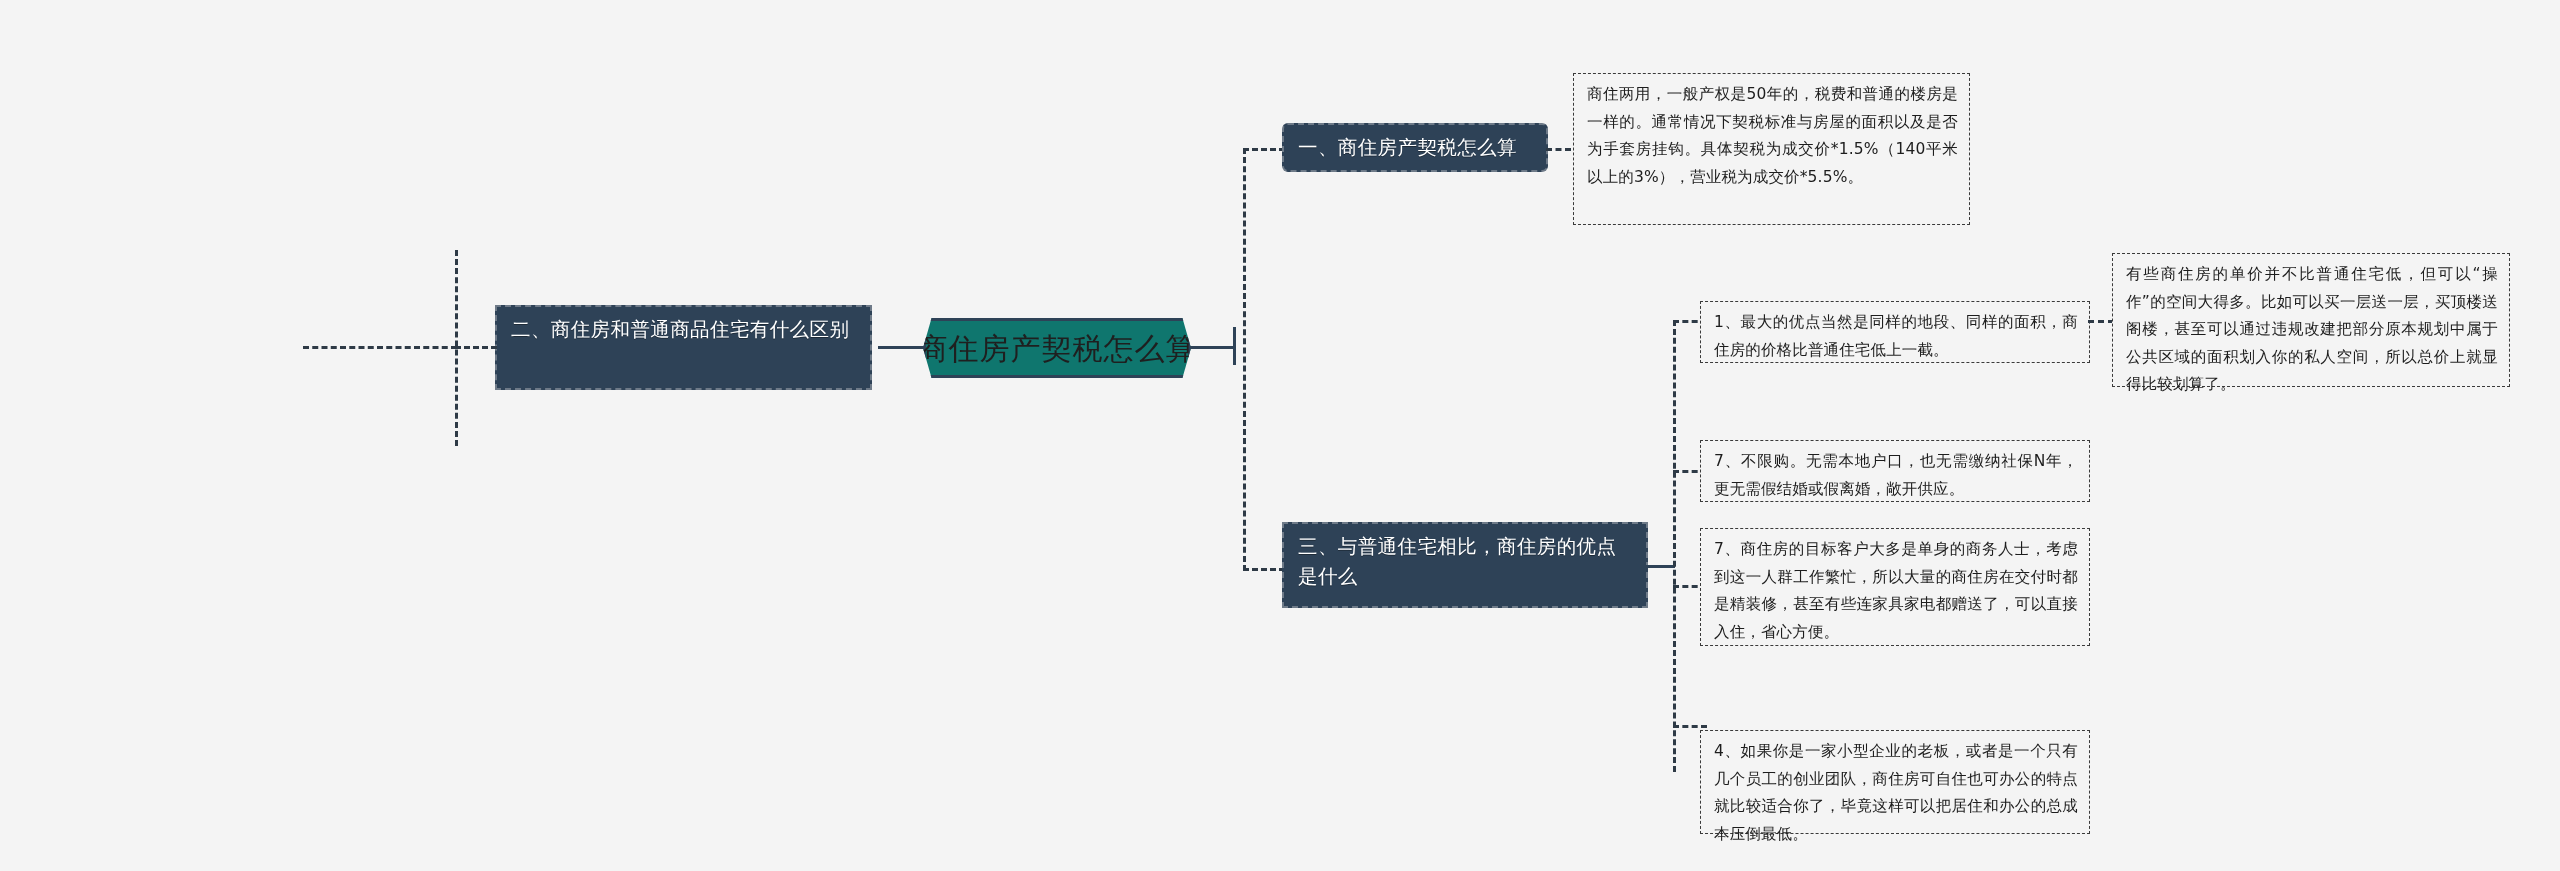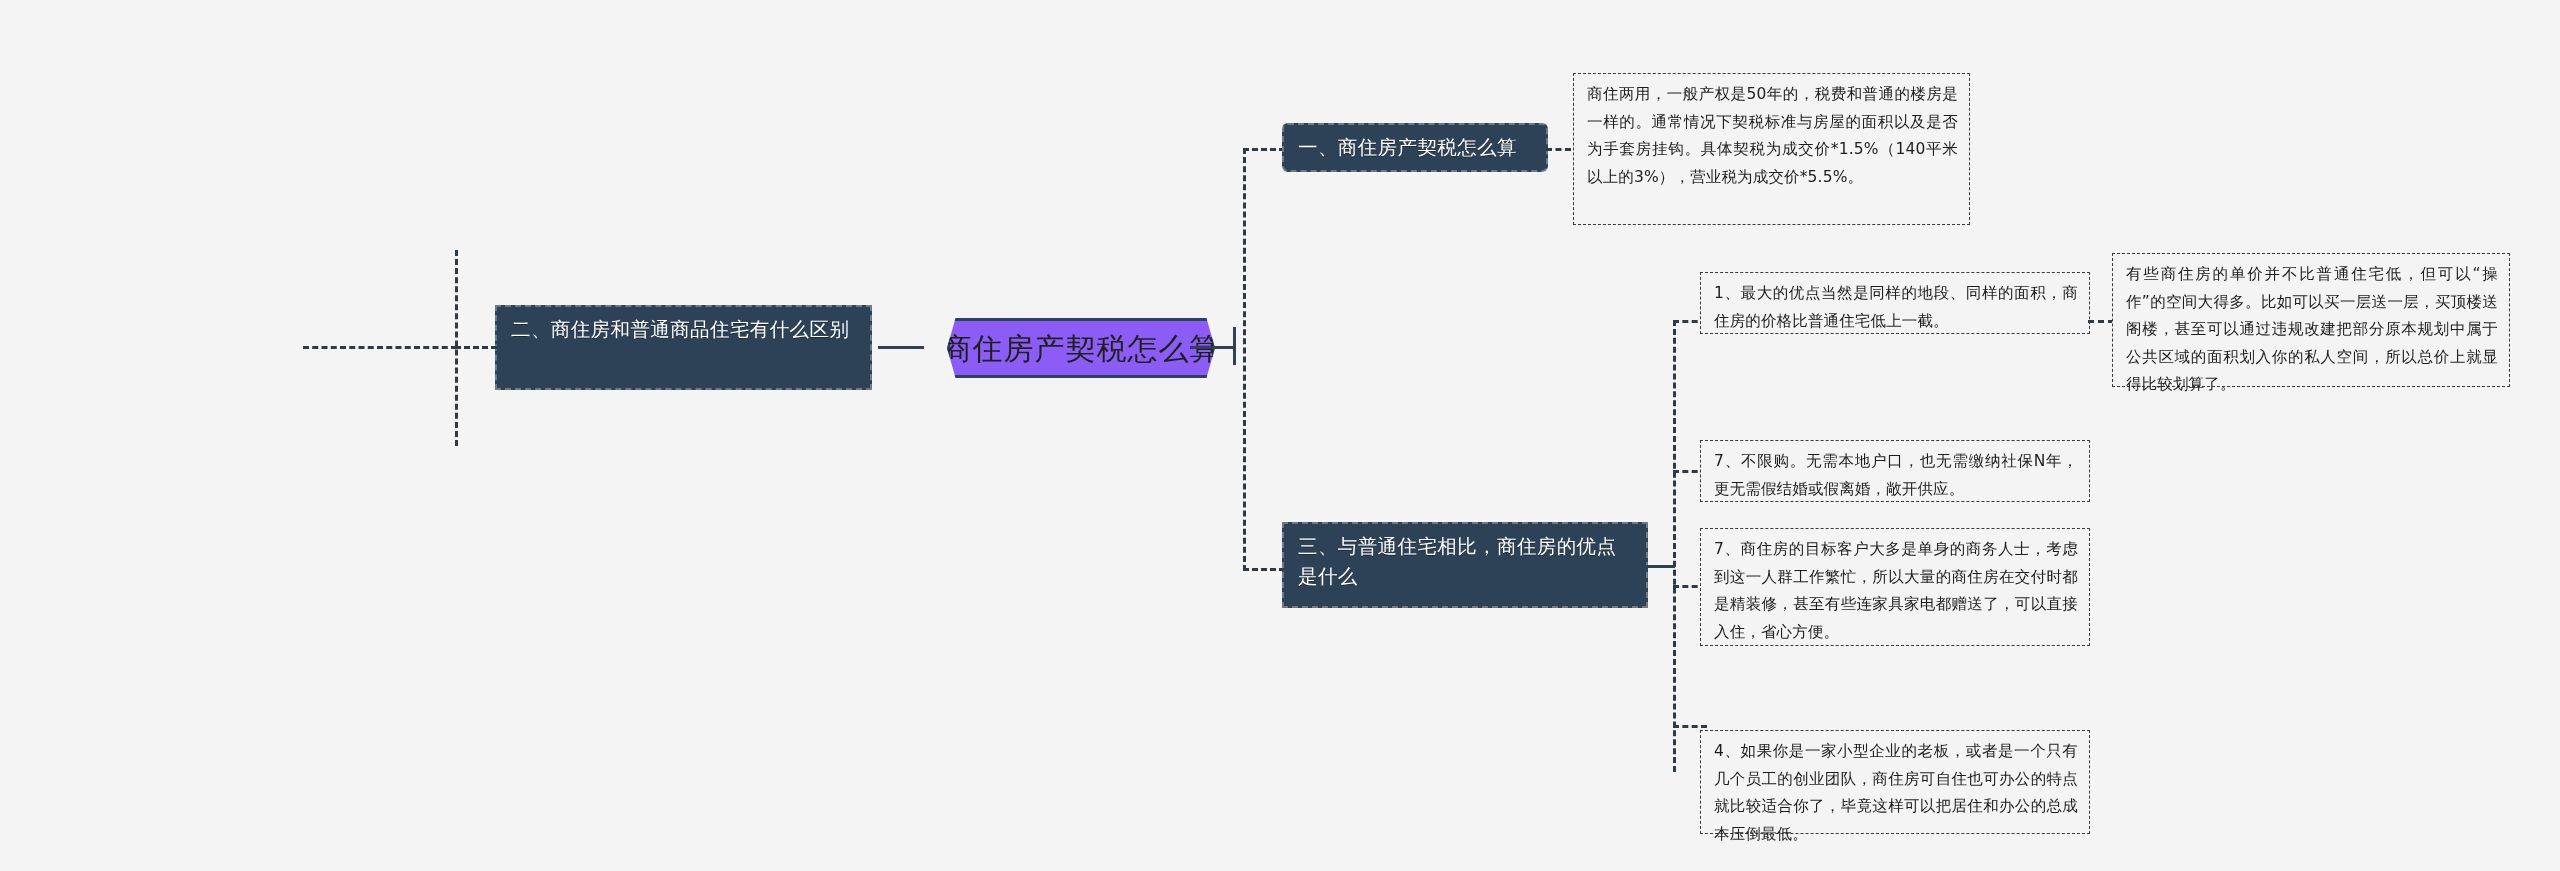--- a/index.html
+++ b/index.html
@@ -25,32 +25,31 @@
   }
 
   
   .node {
     position: absolute;
     box-sizing: border-box;
   }
 
   
   .center-node {
-    background: #8b5cf6;
+    background: #0f766e;
     border: 3px solid #2e4257;
     color: #1f1f1f;
     display: flex;
     align-items: center;
     justify-content: center;
     font-size: 30px;
     letter-spacing: 1px;
     white-space: nowrap;
     clip-path: polygon(3.2% 0, 96.8% 0, 100% 50%, 96.8% 100%, 3.2% 100%, 0 50%);
     line-height: 1.1;
-    margin-left: 24px;
   }
 
   
   .branch-node {
     background: #2e4257;
     border: 2px dashed #6e7a88;
     color: #ffffff;
     font-size: 19.5px;
     line-height: 1.55;
     padding: 8px 12px 8px 14px;
@@ -122,21 +121,21 @@
 
   <div class="conn conn-dash-h" style="left:1243px; top:568px; width:42px; height:3px;"></div>
 
   <div class="node branch-node" style="left:1282px; top:522px; width:366px; height:86px;">三、与普通住宅相比，商住房的优点是什么</div>
 
   <div class="conn conn-dark-h" style="left:1645px; top:565px; width:30px; height:3px;"></div>
 
   <div class="conn conn-dash-v" style="left:1673px; top:320px; width:3px; height:452px;"></div>
 
   <div class="conn conn-dash-h" style="left:1673px; top:320px; width:34px; height:3px;"></div>
-  <div class="detail-box" style="position:absolute; left:1700px; top:272px; width:390px; height:62px;">1、最大的优点当然是同样的地段、同样的面积，商住房的价格比普通住宅低上一截。</div>
+  <div class="detail-box" style="position:absolute; left:1700px; top:301px; width:390px; height:62px;">1、最大的优点当然是同样的地段、同样的面积，商住房的价格比普通住宅低上一截。</div>
 
   <div class="conn conn-dash-h" style="left:2088px; top:320px; width:36px; height:3px;"></div>
   <div class="detail-box" style="position:absolute; left:2112px; top:253px; width:398px; height:134px;">有些商住房的单价并不比普通住宅低，但可以“操作”的空间大得多。比如可以买一层送一层，买顶楼送阁楼，甚至可以通过违规改建把部分原本规划中属于公共区域的面积划入你的私人空间，所以总价上就显得比较划算了。</div>
 
   <div class="conn conn-dash-h" style="left:1673px; top:470px; width:34px; height:3px;"></div>
   <div class="detail-box" style="position:absolute; left:1700px; top:440px; width:390px; height:62px;">7、不限购。无需本地户口，也无需缴纳社保N年，更无需假结婚或假离婚，敞开供应。</div>
 
   <div class="conn conn-dash-h" style="left:1673px; top:585px; width:34px; height:3px;"></div>
   <div class="detail-box" style="position:absolute; left:1700px; top:528px; width:390px; height:118px;">7、商住房的目标客户大多是单身的商务人士，考虑到这一人群工作繁忙，所以大量的商住房在交付时都是精装修，甚至有些连家具家电都赠送了，可以直接入住，省心方便。</div>
 

